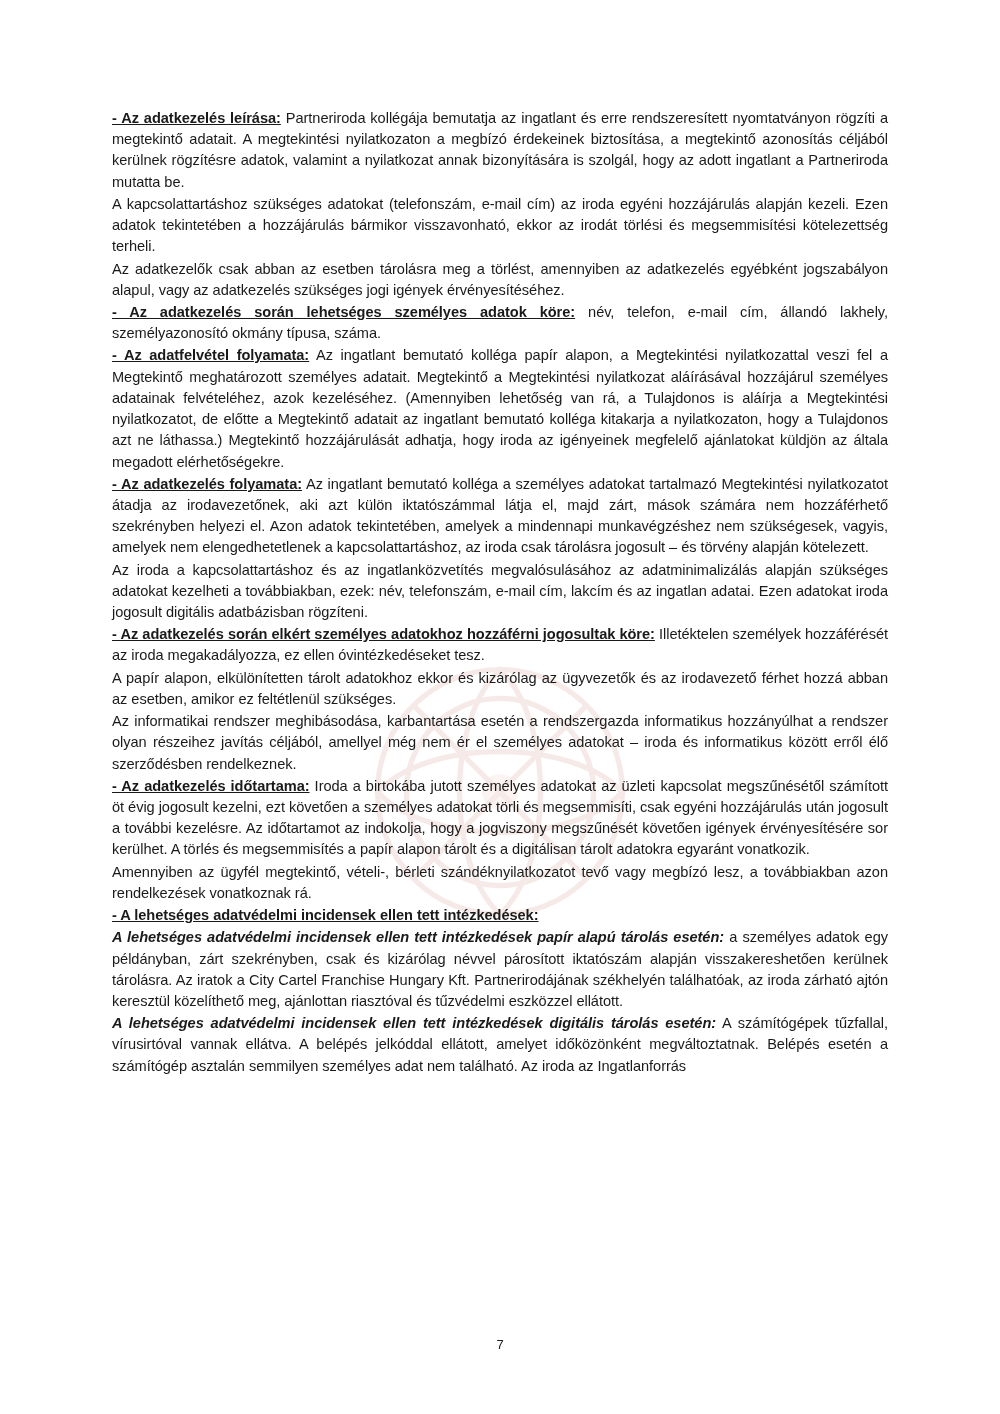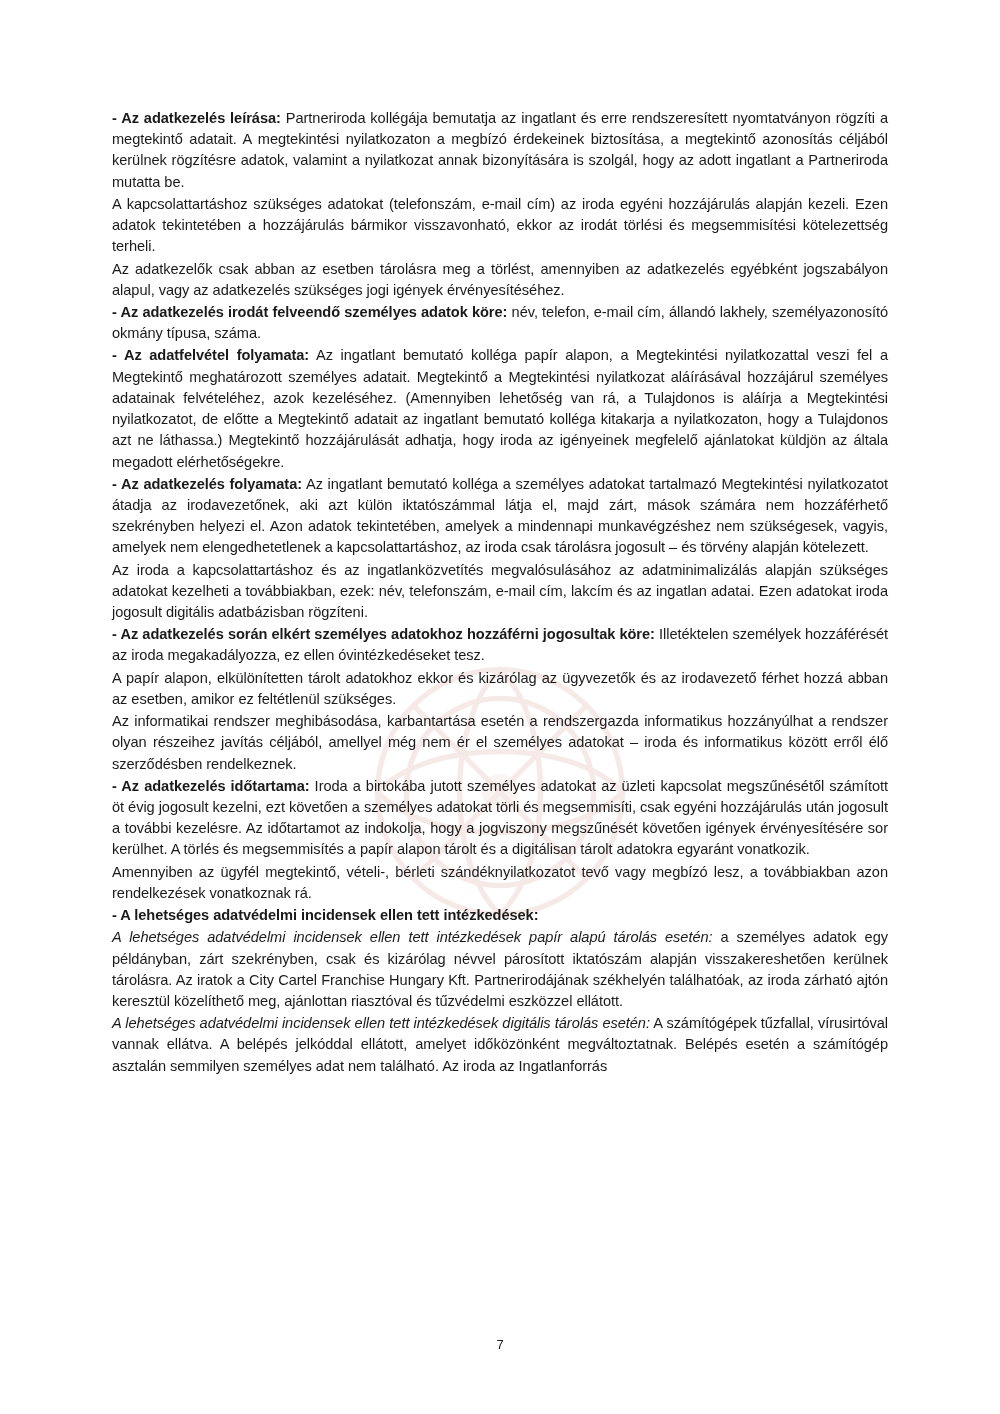--- a/index.html
+++ b/index.html
@@ -44,23 +44,24 @@
     line-height: 1.455;
     text-align: justify;
     text-justify: inter-word;
     letter-spacing: -0.05px;
   }
   p.ind {
     text-indent: 0;
   }
   .lead {
     font-weight: bold;
+    text-decoration: underline;
   }
   .lead-it {
-    font-weight: normal;
+    font-weight: bold;
     font-style: italic;
   }
   .pagenum {
     position: absolute;
     left: 0;
     right: 0;
     bottom: 62px;
     text-align: center;
     font-size: 13px;
     color: #222;
@@ -82,21 +83,21 @@
     </g>
     <g fill="#b03a2e" opacity="0.55">
       <circle cx="100" cy="100" r="10"></circle>
     </g>
   </svg>
 
   <div class="content">
     <p class="ind"><span class="lead">-  Az  adatkezelés  leírása:</span><span> Partneriroda  kollégája  bemutatja  az  ingatlant  és  erre  rendszeresített nyomtatványon  rögzíti  a  megtekintő  adatait.  A  megtekintési  nyilatkozaton  a  megbízó  érdekeinek biztosítása,  a  megtekintő  azonosítás  céljából  kerülnek  rögzítésre  adatok,  valamint  a  nyilatkozat  annak bizonyítására is szolgál, hogy az adott ingatlant a Partneriroda mutatta be.</span></p>
     <p class="ind"><span>A kapcsolattartáshoz szükséges adatokat (telefonszám, e-mail cím) az iroda egyéni hozzájárulás alapján kezeli.  Ezen  adatok  tekintetében  a  hozzájárulás  bármikor  visszavonható,  ekkor  az  irodát  törlési  és megsemmisítési kötelezettség terheli.</span></p>
     <p class="ind"><span>Az  adatkezelők  csak  abban  az  esetben  tárolásra  meg  a  törlést,  amennyiben  az  adatkezelés  egyébként jogszabályon alapul, vagy az adatkezelés szükséges jogi igények érvényesítéséhez.</span></p>
-    <p class="ind"><span class="lead">-  Az  adatkezelés  irodát  felveendő  személyes  adatok  köre:</span><span> név,  telefon,  e-mail  cím,  állandó  lakhely, személyazonosító okmány típusa, száma.</span></p>
+    <p class="ind"><span class="lead">-  Az  adatkezelés  során  lehetséges  személyes  adatok  köre:</span><span> név,  telefon,  e-mail  cím,  állandó  lakhely, személyazonosító okmány típusa, száma.</span></p>
     <p class="ind"><span class="lead">- Az adatfelvétel folyamata:</span><span> Az ingatlant bemutató kolléga papír alapon, a Megtekintési nyilatkozattal veszi fel a Megtekintő meghatározott személyes adatait. Megtekintő a Megtekintési nyilatkozat aláírásával hozzájárul személyes adatainak felvételéhez, azok kezeléséhez. (Amennyiben lehetőség van rá, a Tulajdonos is aláírja a Megtekintési nyilatkozatot, de előtte a Megtekintő adatait az ingatlant bemutató kolléga kitakarja a  nyilatkozaton,  hogy  a  Tulajdonos  azt  ne  láthassa.)  Megtekintő  hozzájárulását  adhatja,  hogy  iroda  az igényeinek megfelelő ajánlatokat küldjön az általa megadott elérhetőségekre.</span></p>
     <p class="ind"><span class="lead">- Az adatkezelés folyamata:</span><span> Az ingatlant bemutató kolléga a személyes adatokat tartalmazó Megtekintési nyilatkozatot átadja az irodavezetőnek, aki azt külön iktatószámmal látja el, majd zárt, mások számára nem hozzáférhető szekrényben helyezi el. Azon adatok tekintetében, amelyek a mindennapi munkavégzéshez nem  szükségesek,  vagyis,  amelyek  nem  elengedhetetlenek  a  kapcsolattartáshoz,  az  iroda  csak  tárolásra jogosult – és törvény alapján kötelezett.</span></p>
     <p class="ind"><span>Az  iroda  a  kapcsolattartáshoz  és  az  ingatlanközvetítés  megvalósulásához  az  adatminimalizálás  alapján szükséges  adatokat  kezelheti  a  továbbiakban,  ezek:  név,  telefonszám,  e-mail  cím,  lakcím  és  az  ingatlan adatai. Ezen adatokat iroda jogosult digitális adatbázisban rögzíteni.</span></p>
     <p class="ind"><span class="lead">- Az adatkezelés során elkért személyes adatokhoz hozzáférni jogosultak köre:</span><span> Illetéktelen személyek hozzáférését az iroda megakadályozza, ez ellen óvintézkedéseket tesz.</span></p>
     <p class="ind"><span>A  papír  alapon,  elkülönítetten  tárolt  adatokhoz  ekkor  és  kizárólag  az  ügyvezetők  és  az  irodavezető   férhet hozzá abban az esetben, amikor ez feltétlenül szükséges.</span></p>
     <p class="ind"><span>Az informatikai rendszer meghibásodása, karbantartása esetén a rendszergazda informatikus hozzányúlhat a  rendszer  olyan  részeihez  javítás  céljából,  amellyel  még  nem  ér  el  személyes  adatokat  –  iroda  és informatikus között erről élő szerződésben rendelkeznek.</span></p>
     <p class="ind"><span class="lead">-  Az  adatkezelés  időtartama:</span><span>  Iroda  a  birtokába  jutott  személyes  adatokat  az  üzleti  kapcsolat megszűnésétől számított öt évig jogosult kezelni, ezt követően a személyes adatokat törli és megsemmisíti, csak  egyéni  hozzájárulás  után  jogosult  a  további  kezelésre.  Az  időtartamot  az  indokolja,  hogy  a  jogviszony megszűnését  követően  igények  érvényesítésére  sor  kerülhet.  A  törlés  és  megsemmisítés  a  papír  alapon tárolt és a digitálisan tárolt adatokra egyaránt vonatkozik.</span></p>
     <p class="ind"><span>Amennyiben  az  ügyfél  megtekintő,  vételi-,  bérleti  szándéknyilatkozatot  tevő  vagy  megbízó  lesz,  a továbbiakban azon rendelkezések vonatkoznak rá.</span></p>
     <p class="ind"><span class="lead">- A lehetséges adatvédelmi incidensek ellen tett intézkedések:</span></p>
     <p class="ind"><span class="lead-it">A lehetséges adatvédelmi incidensek ellen tett intézkedések papír alapú tárolás esetén:</span><span> a  személyes adatok  egy  példányban,  zárt  szekrényben,  csak  és  kizárólag  névvel  párosított  iktatószám  alapján visszakereshetően  kerülnek  tárolásra.  Az  iratok  a  City  Cartel  Franchise  Hungary  Kft.   Partnerirodájának székhelyén találhatóak, az iroda zárható ajtón keresztül közelíthető meg, ajánlottan riasztóval és tűzvédelmi eszközzel ellátott.</span></p>

